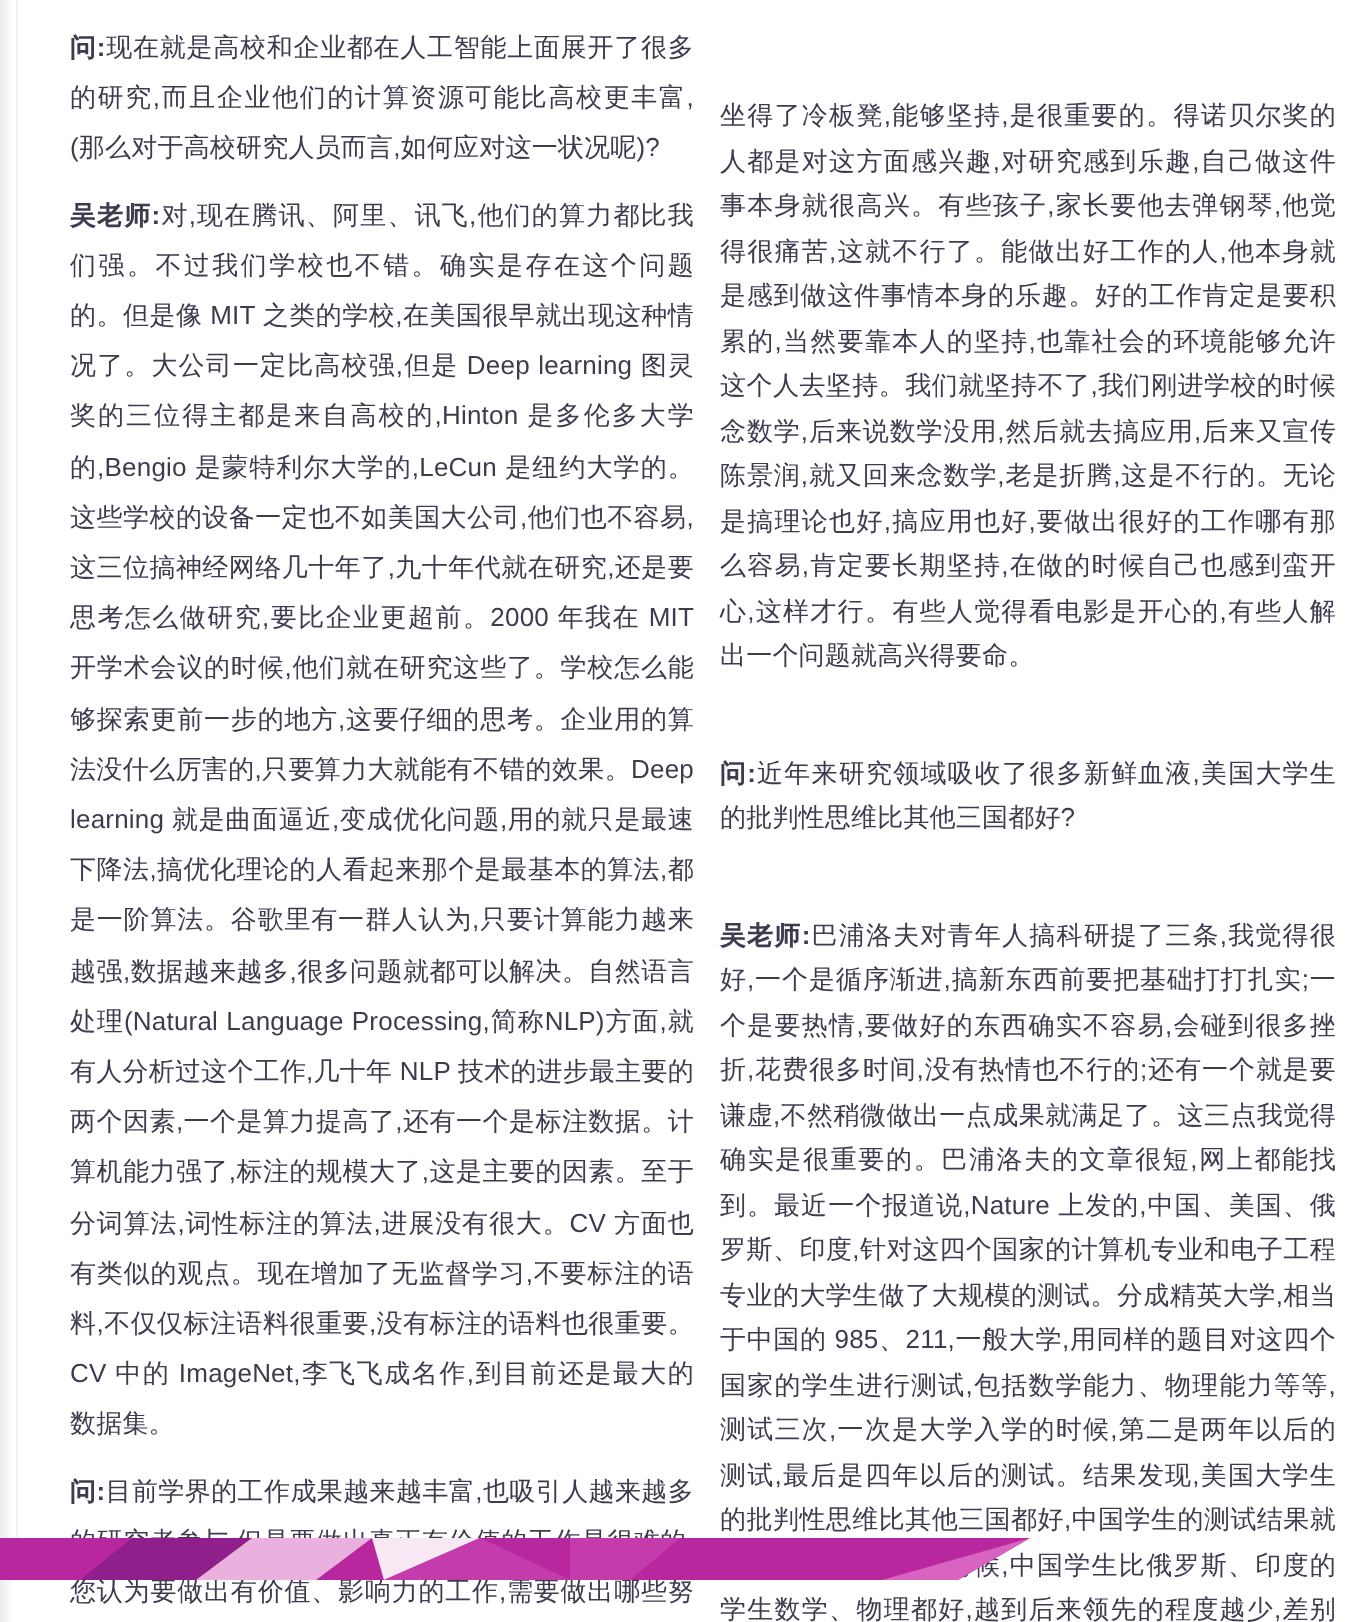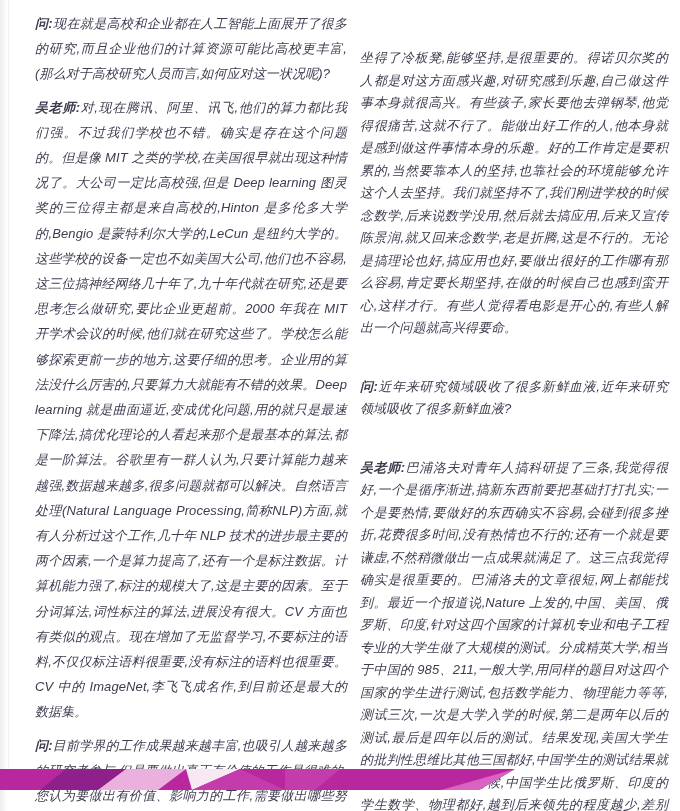--- a/index.html
+++ b/index.html
@@ -32,21 +32,21 @@
     background:rgba(0,0,0,0.05);
     pointer-events:none;
   }
   .content{
     position:absolute;left:35px;top:11px;right:12px;
     display:flex;gap:13px;
   }
   .col{flex:0 0 auto;text-align:justify;}
   .col-left{width:312px;}
   .col-right{width:308px;}
-  .col p{margin:0;font-size:13px;letter-spacing:0.1px;font-style:italic;}
+  .col p{margin:0;font-size:13px;letter-spacing:0.1px;}
   .col-left p{line-height:25.2px;margin-bottom:8px;}
   .col-right p{line-height:22.5px;margin-bottom:6px;margin-top:36px;}
   .col p:last-child{margin-bottom:0;}
   .speaker{font-weight:bold;}
   .footer{
     position:absolute;left:0;top:763px;width:680px;height:48px;
   }
   .footer svg{position:absolute;left:0;top:0;display:block;}
 </style>
 </head>
@@ -59,21 +59,21 @@
 
   <div class="col col-left">
     <p><span class="speaker">问:</span><span>现在就是高校和企业都在人工智能上面展开了很多的研究,而且企业他们的计算资源可能比高校更丰富,(那么对于高校研究人员而言,如何应对这一状况呢)?</span></p>
     <p><span class="speaker">吴老师:</span><span>对,现在腾讯、阿里、讯飞,他们的算力都比我们强。不过我们学校也不错。确实是存在这个问题的。但是像 MIT 之类的学校,在美国很早就出现这种情况了。大公司一定比高校强,但是 Deep learning 图灵奖的三位得主都是来自高校的,Hinton 是多伦多大学的,Bengio 是蒙特利尔大学的,LeCun 是纽约大学的。这些学校的设备一定也不如美国大公司,他们也不容易,这三位搞神经网络几十年了,九十年代就在研究,还是要思考怎么做研究,要比企业更超前。2000 年我在 MIT 开学术会议的时候,他们就在研究这些了。学校怎么能够探索更前一步的地方,这要仔细的思考。企业用的算法没什么厉害的,只要算力大就能有不错的效果。Deep learning 就是曲面逼近,变成优化问题,用的就只是最速下降法,搞优化理论的人看起来那个是最基本的算法,都是一阶算法。谷歌里有一群人认为,只要计算能力越来越强,数据越来越多,很多问题就都可以解决。自然语言处理(Natural Language Processing,简称NLP)方面,就有人分析过这个工作,几十年 NLP 技术的进步最主要的两个因素,一个是算力提高了,还有一个是标注数据。计算机能力强了,标注的规模大了,这是主要的因素。至于分词算法,词性标注的算法,进展没有很大。CV 方面也有类似的观点。现在增加了无监督学习,不要标注的语料,不仅仅标注语料很重要,没有标注的语料也很重要。CV 中的 ImageNet,李飞飞成名作,到目前还是最大的数据集。</span></p>
     <p><span class="speaker">问:</span><span>目前学界的工作成果越来越丰富,也吸引人越来越多的研究者参与,但是要做出真正有价值的工作是很难的,您认为要做出有价值、影响力的工作,需要做出哪些努力呢?</span></p>
 
   </div>
 
   <div class="col col-right">
     <p><span>坐得了冷板凳,能够坚持,是很重要的。得诺贝尔奖的人都是对这方面感兴趣,对研究感到乐趣,自己做这件事本身就很高兴。有些孩子,家长要他去弹钢琴,他觉得很痛苦,这就不行了。能做出好工作的人,他本身就是感到做这件事情本身的乐趣。好的工作肯定是要积累的,当然要靠本人的坚持,也靠社会的环境能够允许这个人去坚持。我们就坚持不了,我们刚进学校的时候念数学,后来说数学没用,然后就去搞应用,后来又宣传陈景润,就又回来念数学,老是折腾,这是不行的。无论是搞理论也好,搞应用也好,要做出很好的工作哪有那么容易,肯定要长期坚持,在做的时候自己也感到蛮开心,这样才行。有些人觉得看电影是开心的,有些人解出一个问题就高兴得要命。</span></p>
-    <p><span class="speaker">问:</span><span>近年来研究领域吸收了很多新鲜血液,近年来研究领域吸收了很多新鲜血液?</span></p>
+    <p><span class="speaker">问:</span><span>近年来研究领域吸收了很多新鲜血液,美国大学生的批判性思维比其他三国都好?</span></p>
     <p><span class="speaker">吴老师:</span><span>巴浦洛夫对青年人搞科研提了三条,我觉得很好,一个是循序渐进,搞新东西前要把基础打打扎实;一个是要热情,要做好的东西确实不容易,会碰到很多挫折,花费很多时间,没有热情也不行的;还有一个就是要谦虚,不然稍微做出一点成果就满足了。这三点我觉得确实是很重要的。巴浦洛夫的文章很短,网上都能找到。最近一个报道说,Nature 上发的,中国、美国、俄罗斯、印度,针对这四个国家的计算机专业和电子工程专业的大学生做了大规模的测试。分成精英大学,相当于中国的 985、211,一般大学,用同样的题目对这四个国家的学生进行测试,包括数学能力、物理能力等等,测试三次,一次是大学入学的时候,第二是两年以后的测试,最后是四年以后的测试。结果发现,美国大学生的批判性思维比其他三国都好,中国学生的测试结果就蛮不好的,刚入学的时候,中国学生比俄罗斯、印度的学生数学、物理都好,越到后来领先的程度越少,差别越来越小,有一部分俄罗斯学生还反超中国学生。特别是批判性思维,对一个意见提得出不同意见,提得</span></p>
   </div>
 
 </div>
 
 <div class="footer">
   <svg width="680" height="32" viewBox="0 0 680 32">
     <polygon points="0,6 515,6 479,27 0,27" style="fill:var(--band-main)"></polygon>
     <polygon points="66,6 126,6 98,27 40,27" style="fill:var(--band-dark)"></polygon>
     <polygon points="126,6 186,6 158,27 98,27" style="fill:var(--band-light-pink)"></polygon>

